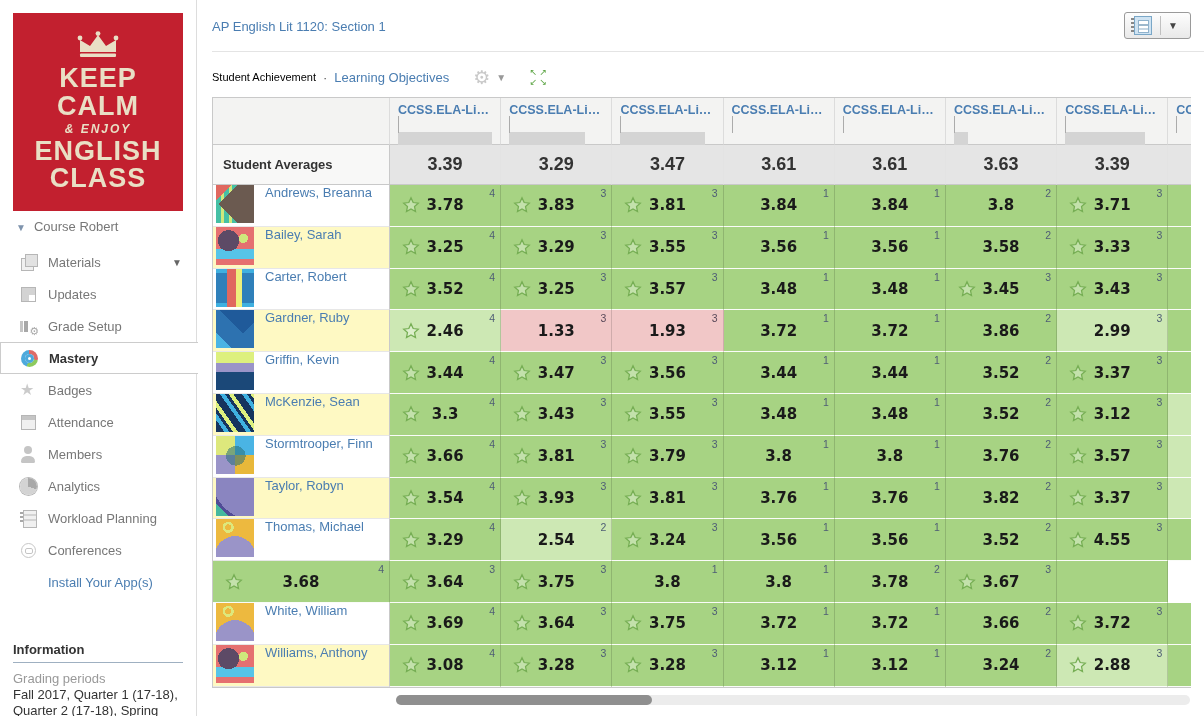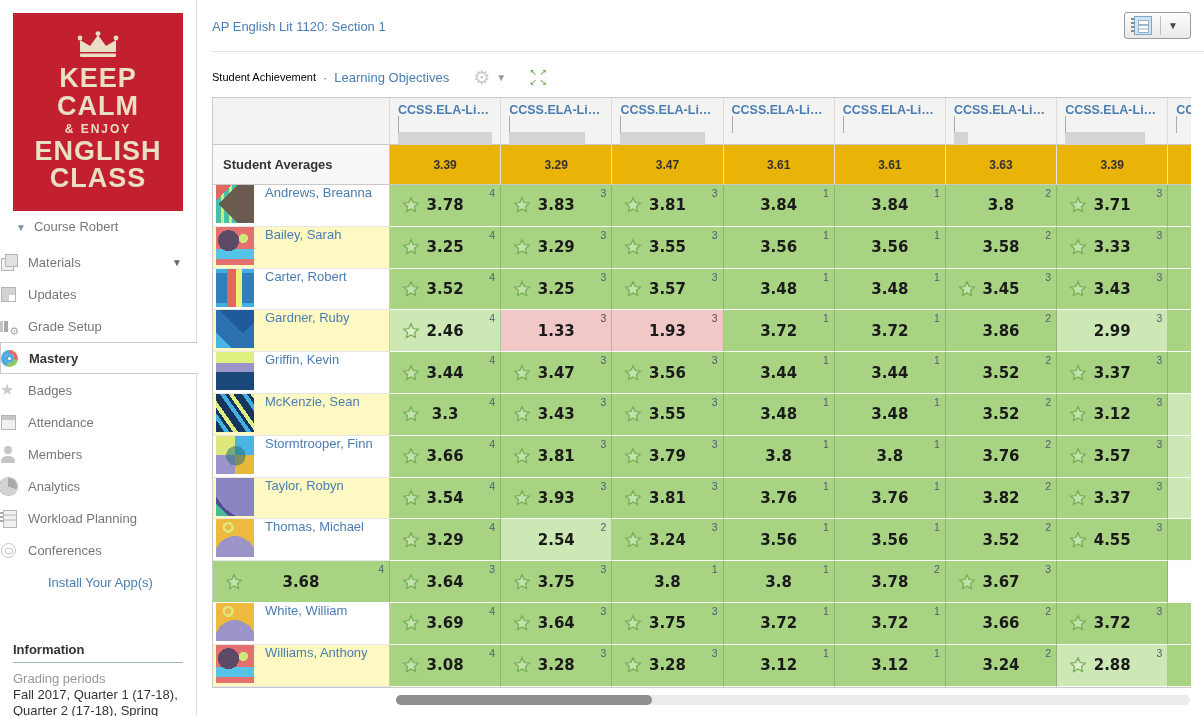--- a/index.html
+++ b/index.html
@@ -7,26 +7,26 @@
     font-family:"Liberation Sans","DejaVu Sans",sans-serif; font-size:13px; color:#333; }
 
   
   .sidebar { position:absolute; left:0; top:0; width:196px; height:716px; background:#fff; }
   .vdivider { position:absolute; left:196px; top:0; width:1px; height:716px; background:#ddd; }
   .poster { position:absolute; left:13px; top:13px; width:170px; height:198px;
     display:flex; flex-direction:column; align-items:center; justify-content:center;
     text-align:center; line-height:1.02; letter-spacing:1px; font-weight:bold; }
   .poster .crown { width:46px; height:30px; margin-bottom:4px; }
   .poster .l-big { font-size:27px; }
-  .poster .l-small { font-size:12px; margin:3px 0 2px; letter-spacing:2px; }
+  .poster .l-small { font-size:12px; margin:3px 0 2px; letter-spacing:2px;font-style:italic; }
   .course-options { position:absolute; left:16px; top:219px; color:#777; cursor:pointer; }
   .course-options .caret { color:#7f94ad; font-size:10px; margin-right:8px; }
   .menu { position:absolute; left:0; top:246px; width:196px; }
   .menu-item { position:relative; display:flex; align-items:center; height:32px;
-    color:#777; cursor:pointer; }
+    padding-left:20px; color:#777; cursor:pointer; }
   .menu-item .ic { width:17px; height:17px; margin-right:11px; flex:0 0 17px; position:relative; }
   .menu-item.active { z-index:2; width:198px; background:#fff; border:1px solid #ccc;
     border-right:none; font-weight:bold; color:#333; }
   .menu-item .mcaret { position:absolute; right:14px; color:#666; font-size:10px; }
   .menu-item.applink { color:#4a7db1; padding-left:48px; }
   .info { position:absolute; left:13px; top:642px; width:170px; }
   .info h3 { font-size:13px; color:#333; padding-bottom:5px; border-bottom:1px solid #9fb0c1; }
   .gp-label { color:#999; margin-top:8px; }
   .gp-value { color:#333; line-height:1.25; margin-top:1px; }
 
@@ -92,22 +92,22 @@
     border:1px solid #c9c9c9; border-right:none; }
   .grid-row { display:grid; grid-template-columns:177px repeat(8,111.2px); width:1068px; }
   .th { background:#f3f3f2; border-right:1px solid #dcdcdc; border-bottom:1px solid #c9c9c9;
     height:47px; padding:5px 8px 0; }
   .th .oblink { color:#4a7db1; font-weight:bold; font-size:12.5px; white-space:nowrap;
     overflow:hidden; text-overflow:ellipsis; cursor:pointer; display:block; }
   .th .pbar { margin-top:5px; height:12px; border:1px solid #ababab; background:#fff; }
   .th .pfill { display:block; height:100%; background:#d4d4d4; }
   .avg-label { background:#f8f8f7; font-weight:bold; color:#333; display:flex; align-items:center;
     padding-left:10px; border-right:1px solid #c9c9c9; border-bottom:1px solid #c9c9c9; height:40px; }
-  .avg-cell { background:#eab308; display:flex; align-items:center; justify-content:center;
-    font-weight:bold; font-size:12px; border-right:1px solid #e3e3e3; border-bottom:1px solid #c9c9c9; }
+  .avg-cell { background:#e5e5e5; display:flex; align-items:center; justify-content:center;
+    font-weight:bold; font-size:18px; border-right:1px solid #e3e3e3; border-bottom:1px solid #c9c9c9; }
   .name-cell { display:flex; align-items:flex-start; background:#fff;
     border-right:1px solid #c9c9c9; border-bottom:1px solid #e7e7e7; padding-left:3px; }
   .row-even .name-cell { background:#fef9c3; }
   .avatar { width:38px; height:38px; flex:0 0 38px; margin-right:11px; }
   .sname { color:#4a7db1; cursor:pointer; white-space:nowrap; overflow:hidden; text-overflow:ellipsis; }
   .cell { position:relative; display:flex; align-items:center; justify-content:center;
     border-right:1px solid rgba(0,0,0,0.14); border-bottom:1px solid rgba(255,255,255,0.95); cursor:pointer; }
   .cell .val { font-weight:bold; font-size:15px; color:#1a1a1a; font-family:"DejaVu Sans",sans-serif; }
   .cell .sup { position:absolute; top:2px; right:5px; font-size:10.5px; color:#4e5d75; }
   .cell svg.star { position:absolute; left:12px; top:50%; transform:translateY(-50%);

